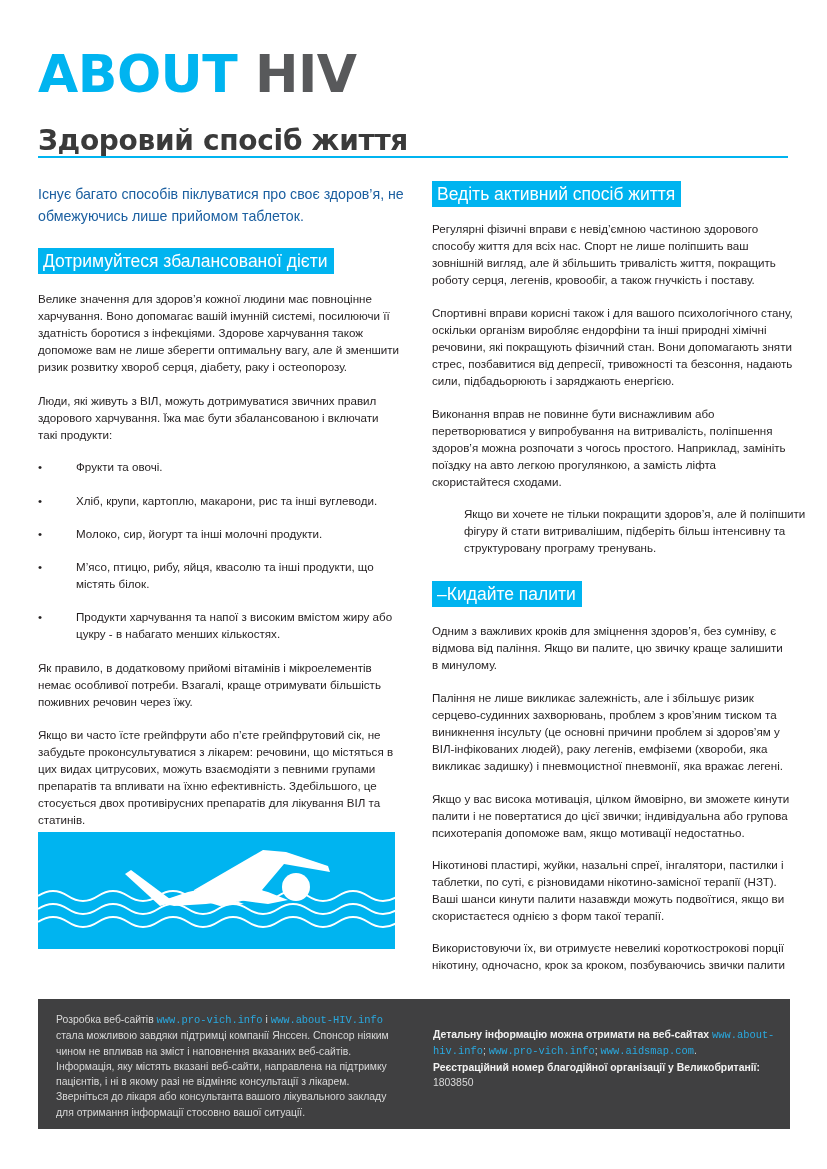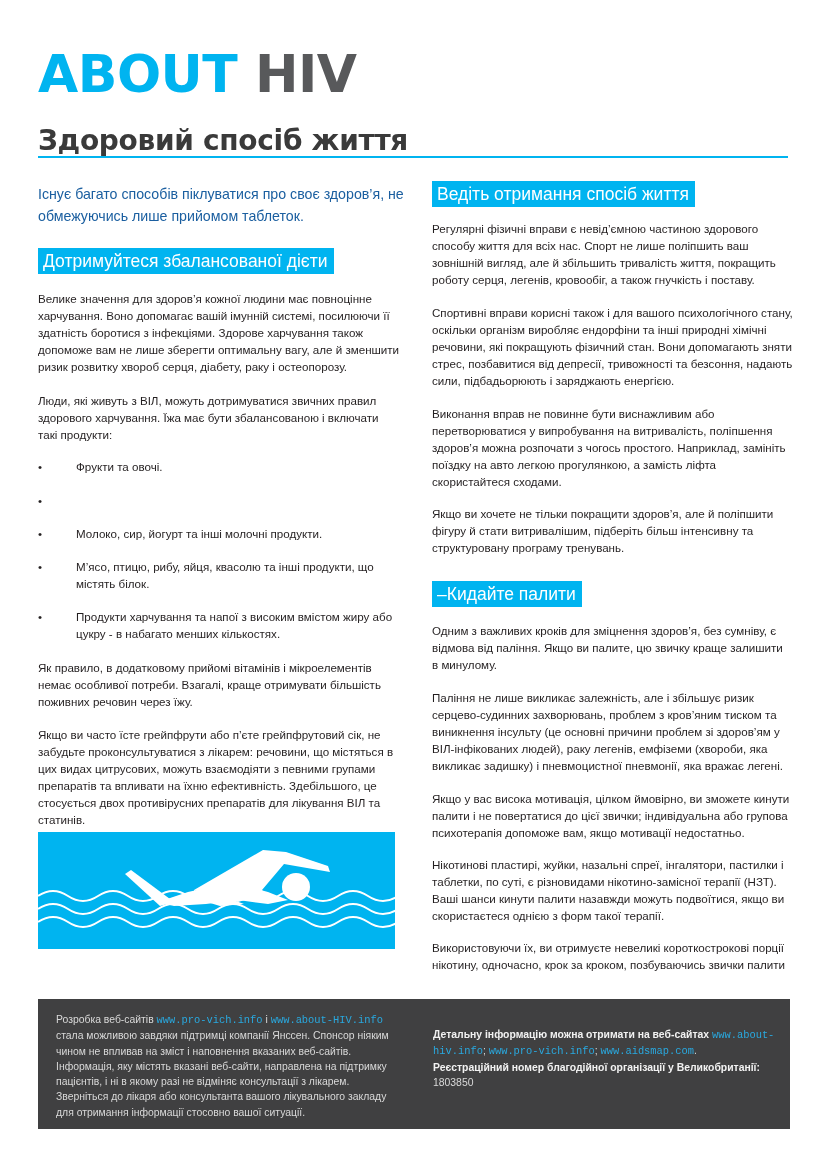--- a/index.html
+++ b/index.html
@@ -46,20 +46,21 @@
 <div class="col left">
   <p class="p" style="top:290px; width:362px;">Велике значення для здоров’я кожної людини має повноцінне харчування. Воно допомагає вашій імунній системі, посилюючи її здатність боротися з інфекціями. Здорове харчування також допоможе вам не лише зберегти оптимальну вагу, але й зменшити ризик розвитку хвороб серця, діабету, раку і остеопорозу.</p>
   <p class="p" style="top:392px; width:352px;">Люди, які живуть з ВІЛ, можуть дотримуватися звичних правил здорового харчування. Їжа має бути збалансованою і включати такі продукти:</p>
 
   <div class="bullet" style="top:458px; width:330px;">
     <span class="dot">•</span>
     <span>Фрукти та овочі.</span>
   </div>
   <div class="bullet" style="top:492px; width:330px;">
     <span class="dot">•</span>
+    <span>Хліб, крупи, картоплю, макарони, рис та інші вуглеводи.</span>
   </div>
   <div class="bullet" style="top:525px; width:330px;">
     <span class="dot">•</span>
     <span>Молоко, сир, йогурт та інші молочні продукти.</span>
   </div>
   <div class="bullet" style="top:558px; width:320px;">
     <span class="dot">•</span>
     <span>М’ясо, птицю, рибу, яйця, квасолю та інші продукти, що містять білок.</span>
   </div>
   <div class="bullet" style="top:608px; width:318px;">
@@ -85,27 +86,27 @@
     <path d="M120,70 L150,60 L168,56 L200,52 L230,60 L250,68 L230,72 L200,68 L168,72 L136,74 Z" fill="#ffffff"></path>
 
     <g fill="none" stroke="#ffffff" stroke-width="2">
       <path d="M0,64 q15,-10 30,0 t30,0 t30,0 t30,0 t30,0 t30,0 t30,0 t30,0 t30,0 t30,0 t30,0 t30,0"></path>
       <path d="M0,77 q15,-10 30,0 t30,0 t30,0 t30,0 t30,0 t30,0 t30,0 t30,0 t30,0 t30,0 t30,0 t30,0"></path>
       <path d="M0,90 q15,-10 30,0 t30,0 t30,0 t30,0 t30,0 t30,0 t30,0 t30,0 t30,0 t30,0 t30,0 t30,0"></path>
     </g>
   </svg>
 </div>
 
-<div class="banner" style="left:432px; top:181px;">Ведіть отримання спосіб життя</div>
+<div class="banner" style="left:432px; top:181px;">Ведіть активний спосіб життя</div>
 
 <div class="col right">
   <p class="p" style="top:220px; width:352px;">Регулярні фізичні вправи є невід’ємною частиною здорового способу життя для всіх нас. Спорт не лише поліпшить ваш зовнішній вигляд, але й збільшить тривалість життя, покращить роботу серця, легенів, кровообіг, а також гнучкість і поставу.</p>
   <p class="p" style="top:304px; width:362px;">Спортивні вправи корисні також і для вашого психологічного стану, оскільки організм виробляє ендорфіни та інші природні хімічні речовини, які покращують фізичний стан. Вони допомагають зняти стрес, позбавитися від депресії, тривожності та безсоння, надають сили, підбадьорюють і заряджають енергією.</p>
   <p class="p" style="top:405px; width:362px;">Виконання вправ не повинне бути виснажливим або перетворюватися у випробування на витривалість, поліпшення здоров’я можна розпочати з чогось простого. Наприклад, замініть поїздку на авто легкою прогулянкою, а замість ліфта скористайтеся сходами.</p>
-  <p class="p" style="top:505px; width:352px;">Якщо ви хочете не тільки покращити здоров’я, але й поліпшити фігуру й стати витривалішим, підберіть більш інтенсивну та структуровану програму тренувань.</p>
+  <p class="p" style="top:505px; width:352px;margin-left:32px;">Якщо ви хочете не тільки покращити здоров’я, але й поліпшити фігуру й стати витривалішим, підберіть більш інтенсивну та структуровану програму тренувань.</p>
 </div>
 
 <div class="banner" style="left:432px; top:581px;">–Кидайте палити</div>
 
 <div class="col right">
   <p class="p" style="top:622px; width:355px;">Одним з важливих кроків для зміцнення здоров’я, без сумніву, є відмова від паління. Якщо ви палите, цю звичку краще залишити в минулому.</p>
   <p class="p" style="top:689px; width:352px;">Паління не лише викликає залежність, але і збільшує ризик серцево-судинних захворювань, проблем з кров’яним тиском та виникнення інсульту (це основні причини проблем зі здоров’ям у ВІЛ-інфікованих людей), раку легенів, емфіземи (хвороби, яка викликає задишку) і пневмоцистної пневмонії, яка вражає легені.</p>
   <p class="p" style="top:790px; width:362px;">Якщо у вас висока мотивація, цілком ймовірно, ви зможете кинути палити і не повертатися до цієї звички; індивідуальна або групова психотерапія допоможе вам, якщо мотивації недостатньо.</p>
   <p class="p" style="top:856px; width:355px;">Нікотинові пластирі, жуйки, назальні спреї, інгалятори, пастилки і таблетки, по суті, є різновидами нікотино-замісної терапії (НЗТ). Ваші шанси кинути палити назавжди можуть подвоїтися, якщо ви скористаєтеся однією з форм такої терапії.</p>
   <p class="p" style="top:939px; width:362px;">Використовуючи їх, ви отримуєте невеликі короткострокові порції нікотину, одночасно, крок за кроком, позбуваючись звички палити</p>

